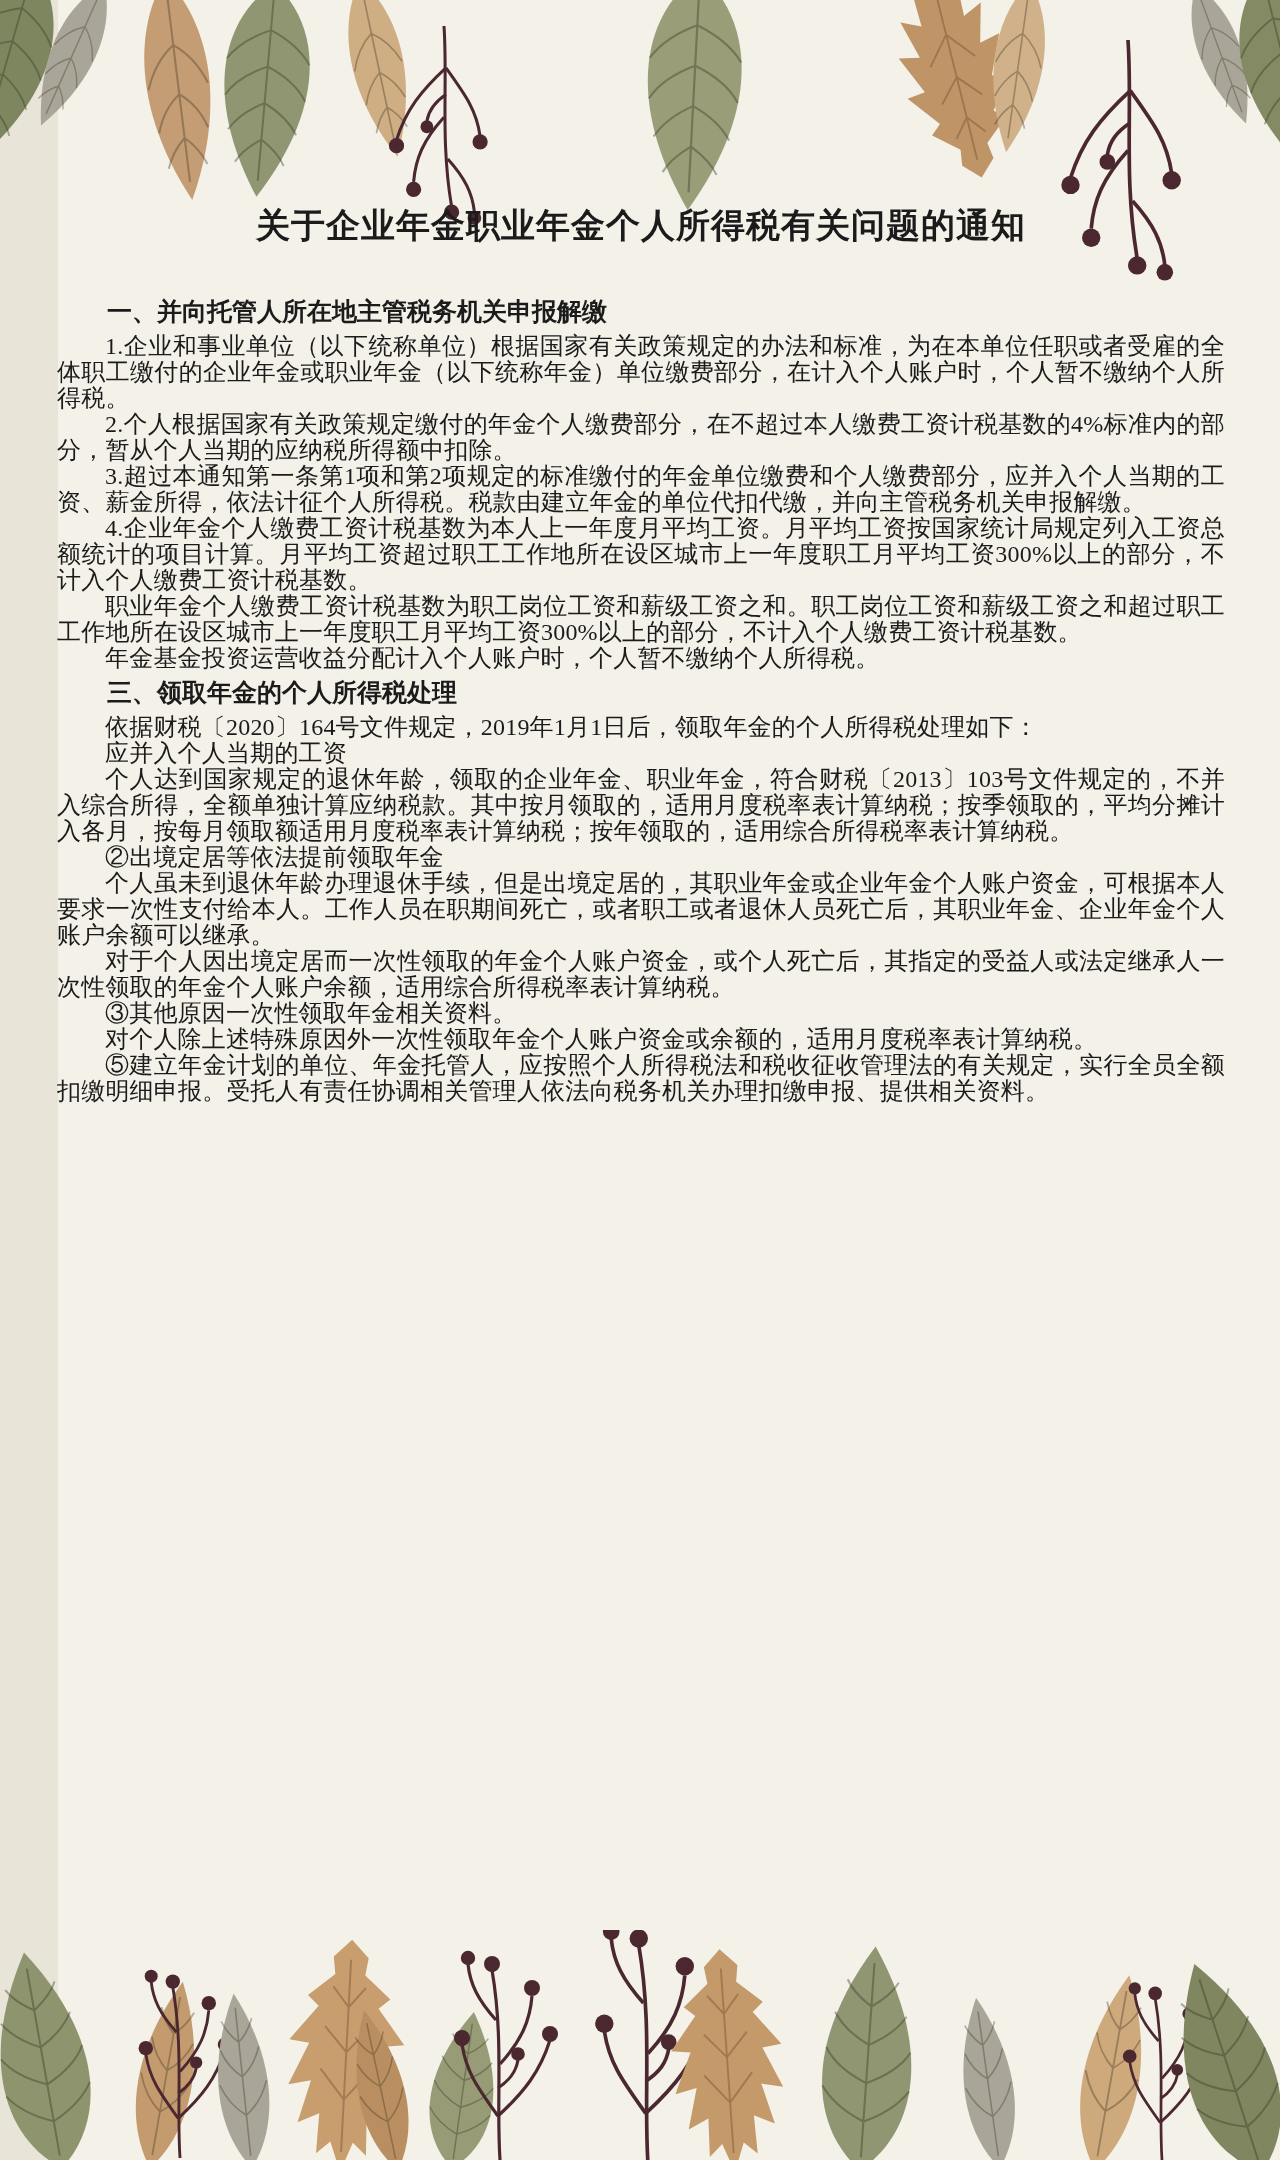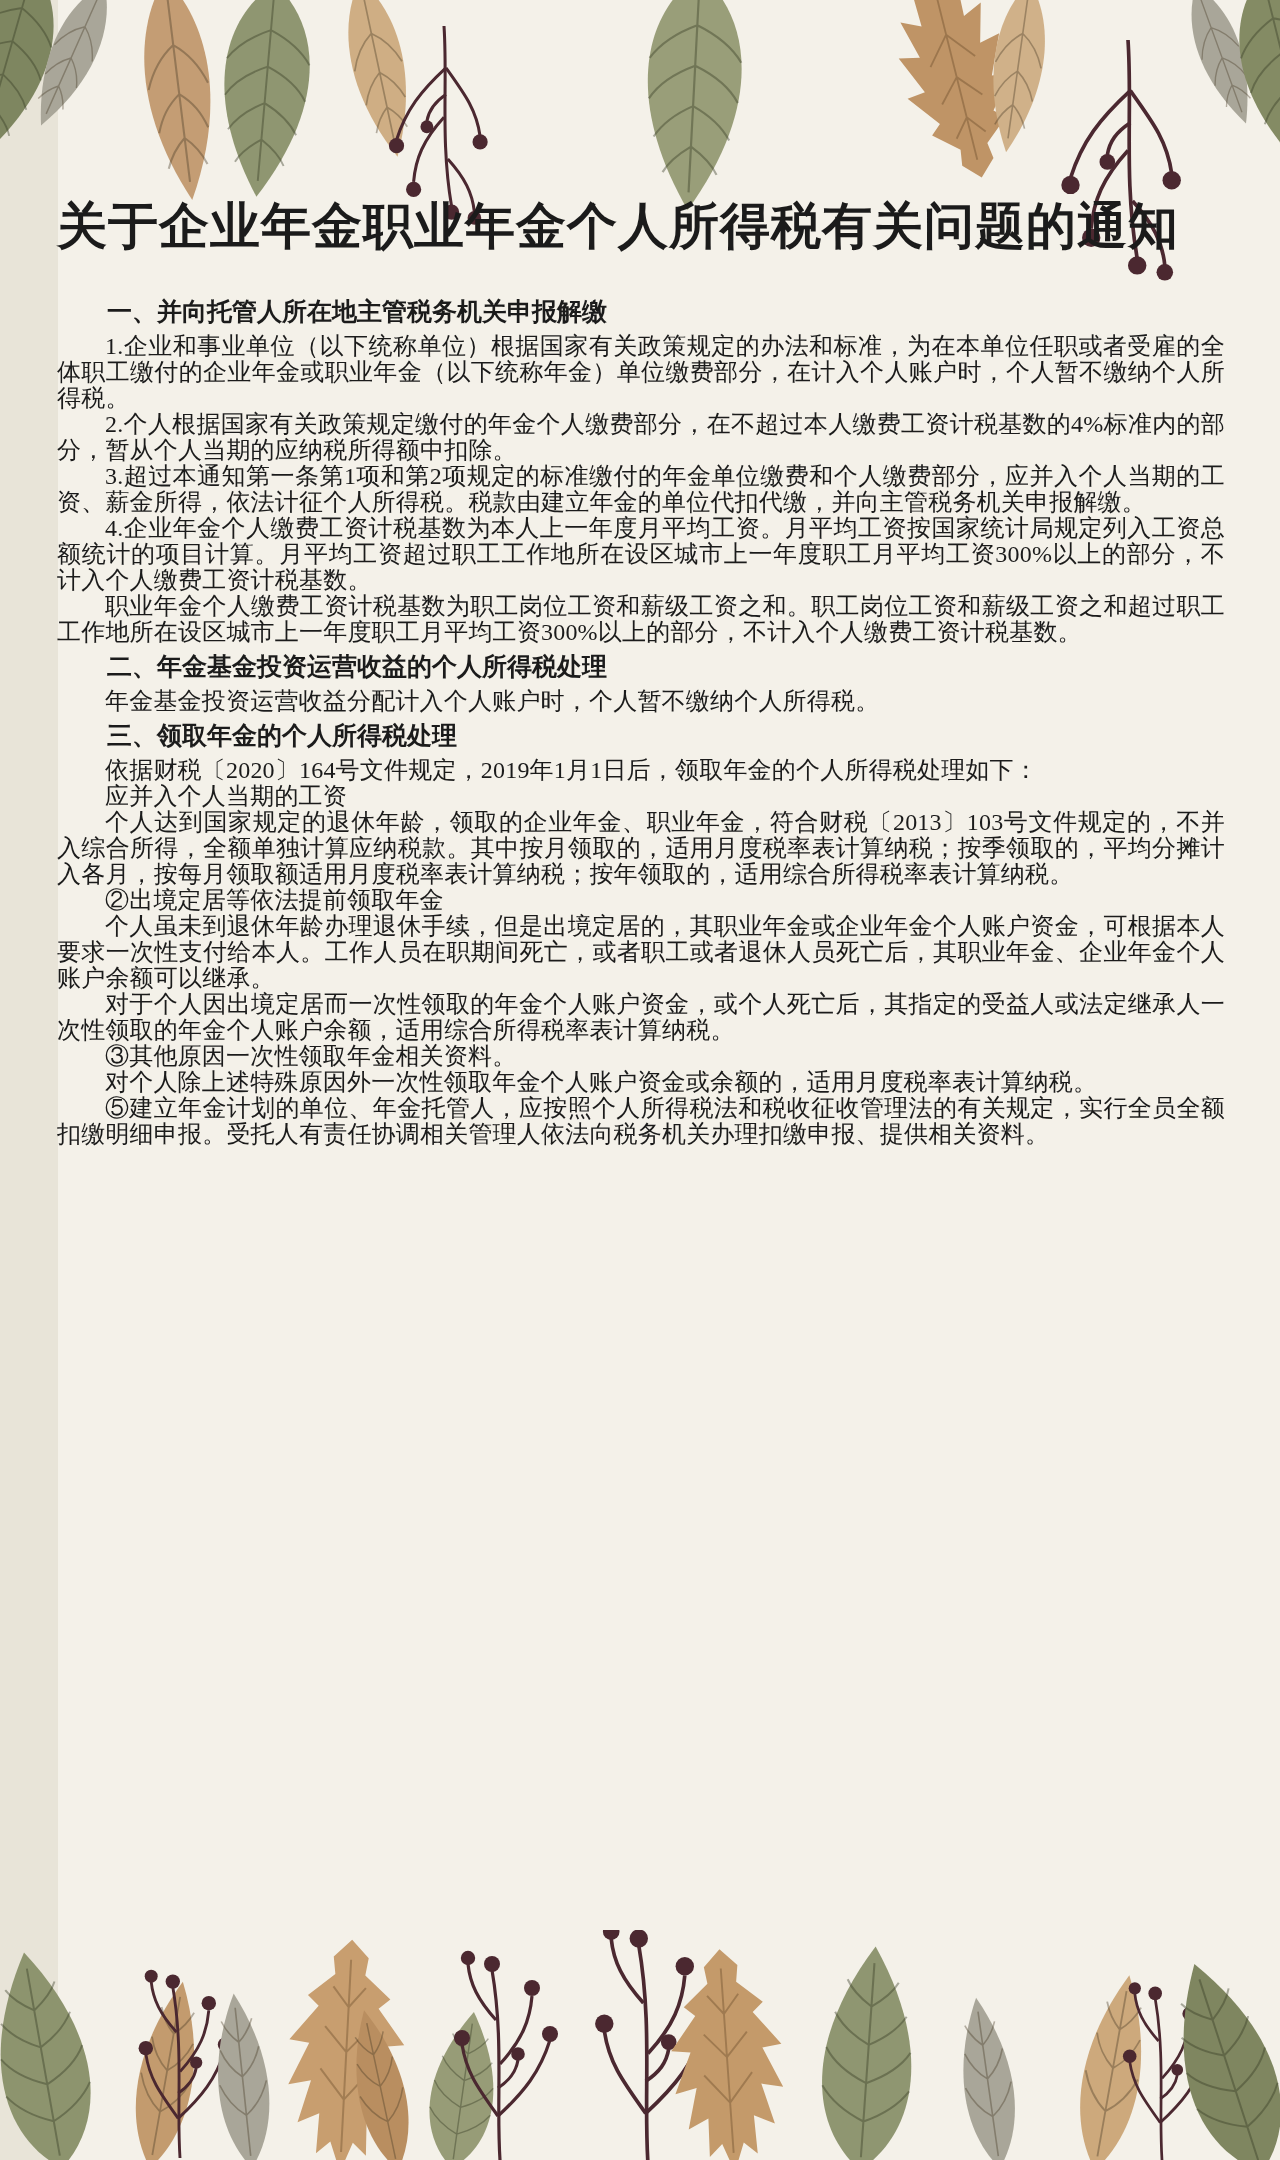--- a/index.html
+++ b/index.html
@@ -14,22 +14,22 @@
     background:#e8e4d8;z-index:0;
   }
   .deco{position:absolute;left:0;width:1280px;pointer-events:none;z-index:1;}
   .deco.top{top:0;height:310px;}
   .deco.bottom{bottom:0;height:230px;}
   .content{
     position:relative;z-index:2;
     padding:196px 55px 0 57px;
   }
   .title{
-    font-size:50px;font-weight:700;line-height:60px;
-    letter-spacing:1px;margin:0 0 34px 0;
+    font-size:34px;font-weight:700;line-height:60px;
+    text-align:center;letter-spacing:1px;margin:0 0 34px 0;
   }
   .heading{
     font-size:25px;font-weight:700;line-height:43px;
     margin:0;text-indent:2em;
   }
   .para{
     font-size:24px;font-weight:400;line-height:26px;
     margin:0;text-indent:2em;text-align:justify;letter-spacing:.2px;
   }
 </style>
@@ -84,21 +84,20 @@
 <main class="content">
   <h1 class="title">关于企业年金职业年金个人所得税有关问题的通知</h1>
 
   <h2 class="heading">一、并向托管人所在地主管税务机关申报解缴</h2>
   <p class="para">1.企业和事业单位（以下统称单位）根据国家有关政策规定的办法和标准，为在本单位任职或者受雇的全体职工缴付的企业年金或职业年金（以下统称年金）单位缴费部分，在计入个人账户时，个人暂不缴纳个人所得税。</p>
   <p class="para">2.个人根据国家有关政策规定缴付的年金个人缴费部分，在不超过本人缴费工资计税基数的4%标准内的部分，暂从个人当期的应纳税所得额中扣除。</p>
   <p class="para">3.超过本通知第一条第1项和第2项规定的标准缴付的年金单位缴费和个人缴费部分，应并入个人当期的工资、薪金所得，依法计征个人所得税。税款由建立年金的单位代扣代缴，并向主管税务机关申报解缴。</p>
   <p class="para">4.企业年金个人缴费工资计税基数为本人上一年度月平均工资。月平均工资按国家统计局规定列入工资总额统计的项目计算。月平均工资超过职工工作地所在设区城市上一年度职工月平均工资300%以上的部分，不计入个人缴费工资计税基数。</p>
   <p class="para">职业年金个人缴费工资计税基数为职工岗位工资和薪级工资之和。职工岗位工资和薪级工资之和超过职工工作地所在设区城市上一年度职工月平均工资300%以上的部分，不计入个人缴费工资计税基数。</p>
 
-  <h2 class="heading">二、年金基金投资运营收益的个人所得税处理</h2>
   <p class="para">年金基金投资运营收益分配计入个人账户时，个人暂不缴纳个人所得税。</p>
 
   <h2 class="heading">三、领取年金的个人所得税处理</h2>
   <p class="para">依据财税〔2020〕164号文件规定，2019年1月1日后，领取年金的个人所得税处理如下：</p>
   <p class="para">应并入个人当期的工资</p>
   <p class="para">个人达到国家规定的退休年龄，领取的企业年金、职业年金，符合财税〔2013〕103号文件规定的，不并入综合所得，全额单独计算应纳税款。其中按月领取的，适用月度税率表计算纳税；按季领取的，平均分摊计入各月，按每月领取额适用月度税率表计算纳税；按年领取的，适用综合所得税率表计算纳税。</p>
   <p class="para">②出境定居等依法提前领取年金</p>
   <p class="para">个人虽未到退休年龄办理退休手续，但是出境定居的，其职业年金或企业年金个人账户资金，可根据本人要求一次性支付给本人。工作人员在职期间死亡，或者职工或者退休人员死亡后，其职业年金、企业年金个人账户余额可以继承。</p>
   <p class="para">对于个人因出境定居而一次性领取的年金个人账户资金，或个人死亡后，其指定的受益人或法定继承人一次性领取的年金个人账户余额，适用综合所得税率表计算纳税。</p>
   <p class="para">③其他原因一次性领取年金相关资料。</p>

